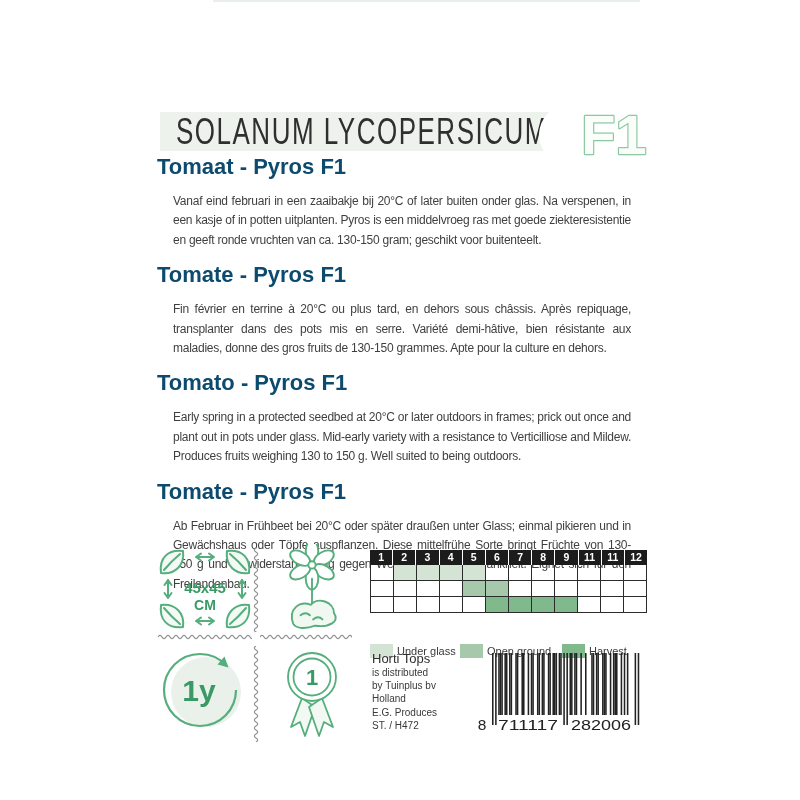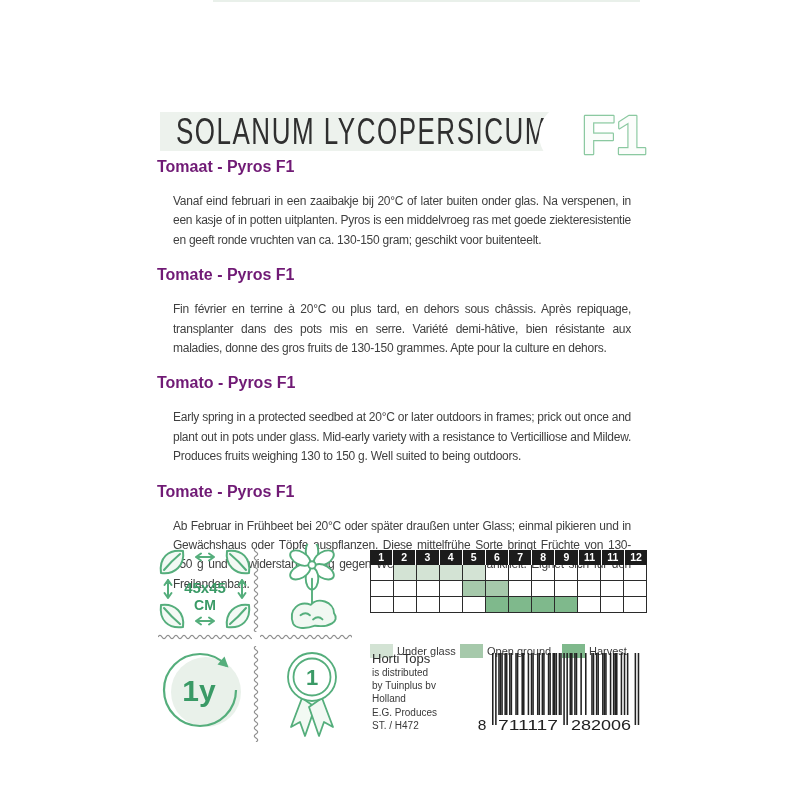--- a/index.html
+++ b/index.html
@@ -10,21 +10,21 @@
   
   .banner{position:absolute;left:160px;top:112px;width:407px;height:39px;background:#edf2ed;overflow:hidden;}
   .banner::after{content:"";position:absolute;right:-34px;top:-8px;width:62px;height:62px;border-radius:50%;background:#ffffff;}
   .banner-text{position:absolute;left:16px;top:50%;transform:translateY(-50%) scaleY(1.42);transform-origin:left center;
                font-size:26px;letter-spacing:1.5px;color:#2f2f2f;font-weight:500;white-space:nowrap;}
   .f1{position:absolute;left:576px;top:100px;}
 
   
   .sections{position:absolute;left:157px;top:158px;width:490px;}
   .sect{margin:0 0 15px 0;}
-  .sect h3{margin:0 0 3px 0;font-size:16px;line-height:18px;font-weight:bold;color:#701a75;}
+  .sect h3{margin:0 0 3px 0;font-size:22px;line-height:18px;font-weight:bold;color:#0c4a6e;}
   .sect p{margin:16px;font-size:12px;line-height:19.4px;letter-spacing:-0.25px;color:#3f3f3f;
           text-align:justify;text-align-last:left;}
 
   svg text{font-family:"Liberation Sans",sans-serif;}
 
   
   .cal{position:absolute;left:370px;top:550px;width:277px;}
   .cal-head{display:flex;height:15px;background:#1c1c1c;}
   .cal-h{flex:1;color:#fff;font-size:10.5px;font-weight:bold;text-align:center;line-height:15px;border-right:1px solid #fff;}
   .cal-h:last-child{border-right:none;}

